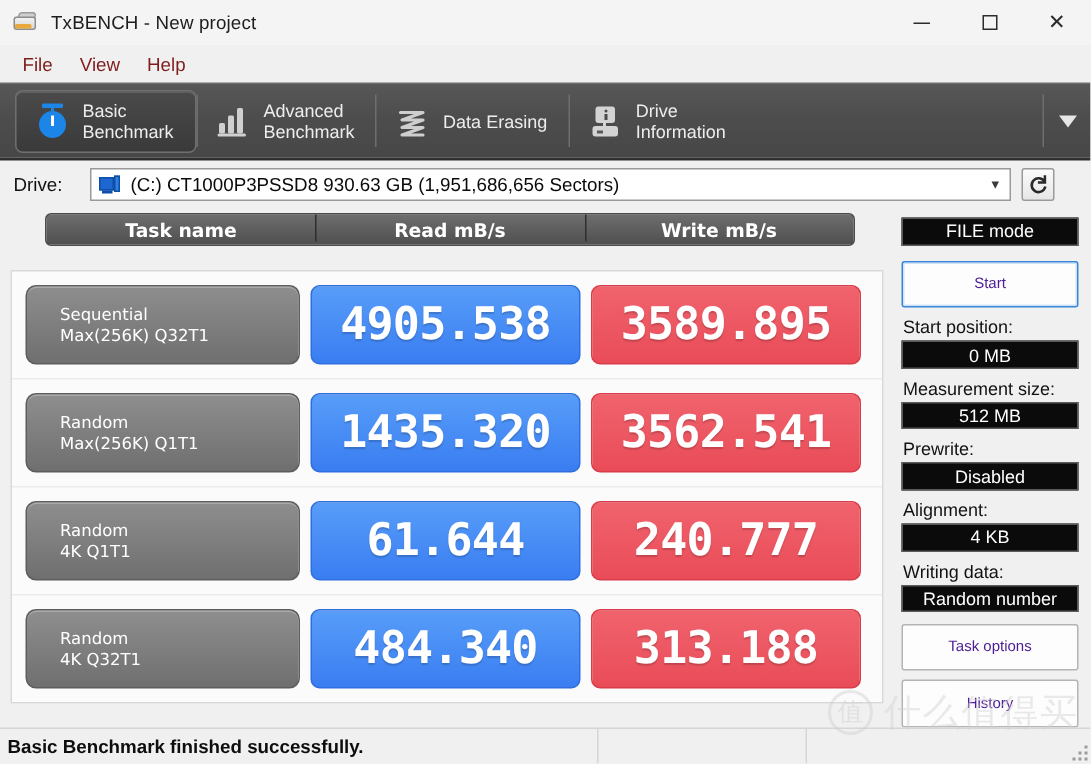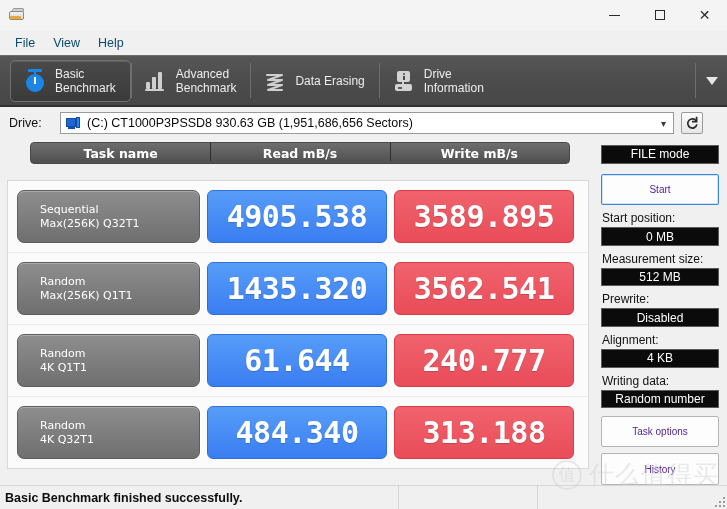--- a/index.html
+++ b/index.html
@@ -53,21 +53,21 @@
   .glyph-min { width: 11px; height: 1px; background: #2b2b2b; }
   .glyph-max { width: 10px; height: 10px; border: 1px solid #2b2b2b; }
   .glyph-close { font-size: 14px; line-height: 14px; font-family: "DejaVu Sans", sans-serif; }
 
   
   .menubar {
     height: 24px; display: flex; align-items: center;
     background: #f0f0f0; padding-left: 6px; flex: none;
   }
   .menu-item {
-    font-size: 12.5px; color: #0c4a6e;
+    font-size: 12.5px; color: #7f1d1d;
     padding: 3px 9px; border-radius: 2px;
   }
 
   
   .tabstrip {
     height: 52px; flex: none;
     background: linear-gradient(#575757, #4d4d4d 45%, #474747);
     display: flex; align-items: stretch;
     border-top: 1px solid #6d6d6d;
     border-bottom: 2px solid #2f2f2f;
@@ -334,20 +334,21 @@
 <body>
 
 <div id="app">
 
   <div class="titlebar">
     <div class="app-icon">
       <div class="ai-top"></div>
       <div class="ai-body"></div>
       <div class="ai-strip"></div>
     </div>
+    <span class="title-text">TxBENCH - New project</span>
     <div class="win-buttons">
       <div class="win-btn">
         <span class="glyph-min"></span>
       </div>
       <div class="win-btn">
         <span class="glyph-max"></span>
       </div>
       <div class="win-btn close">
         <span class="glyph-close">✕</span>
       </div>

